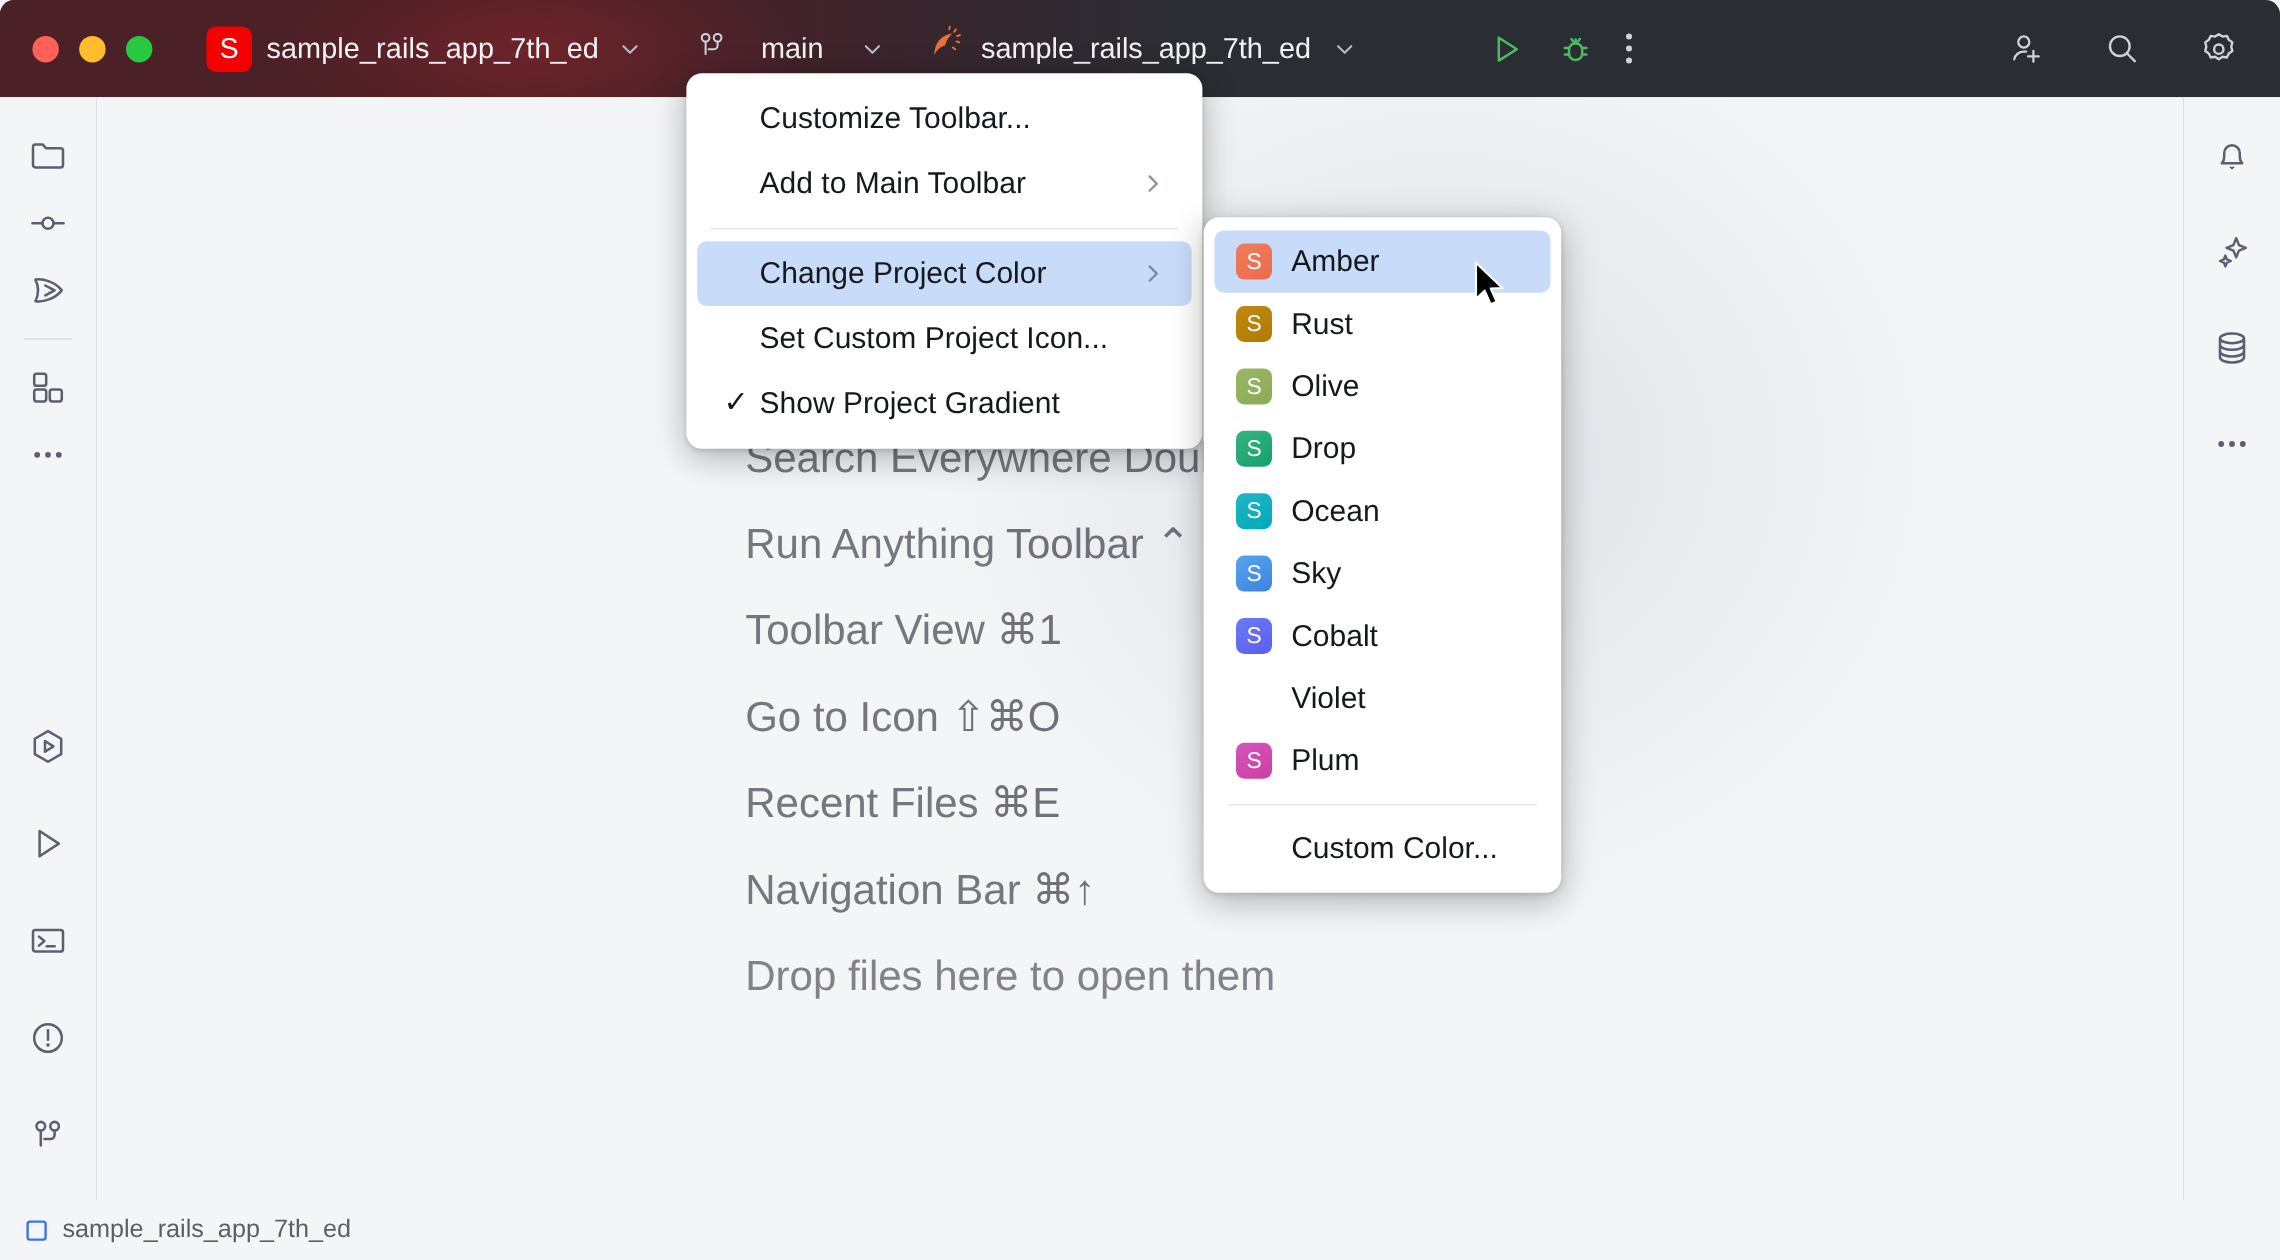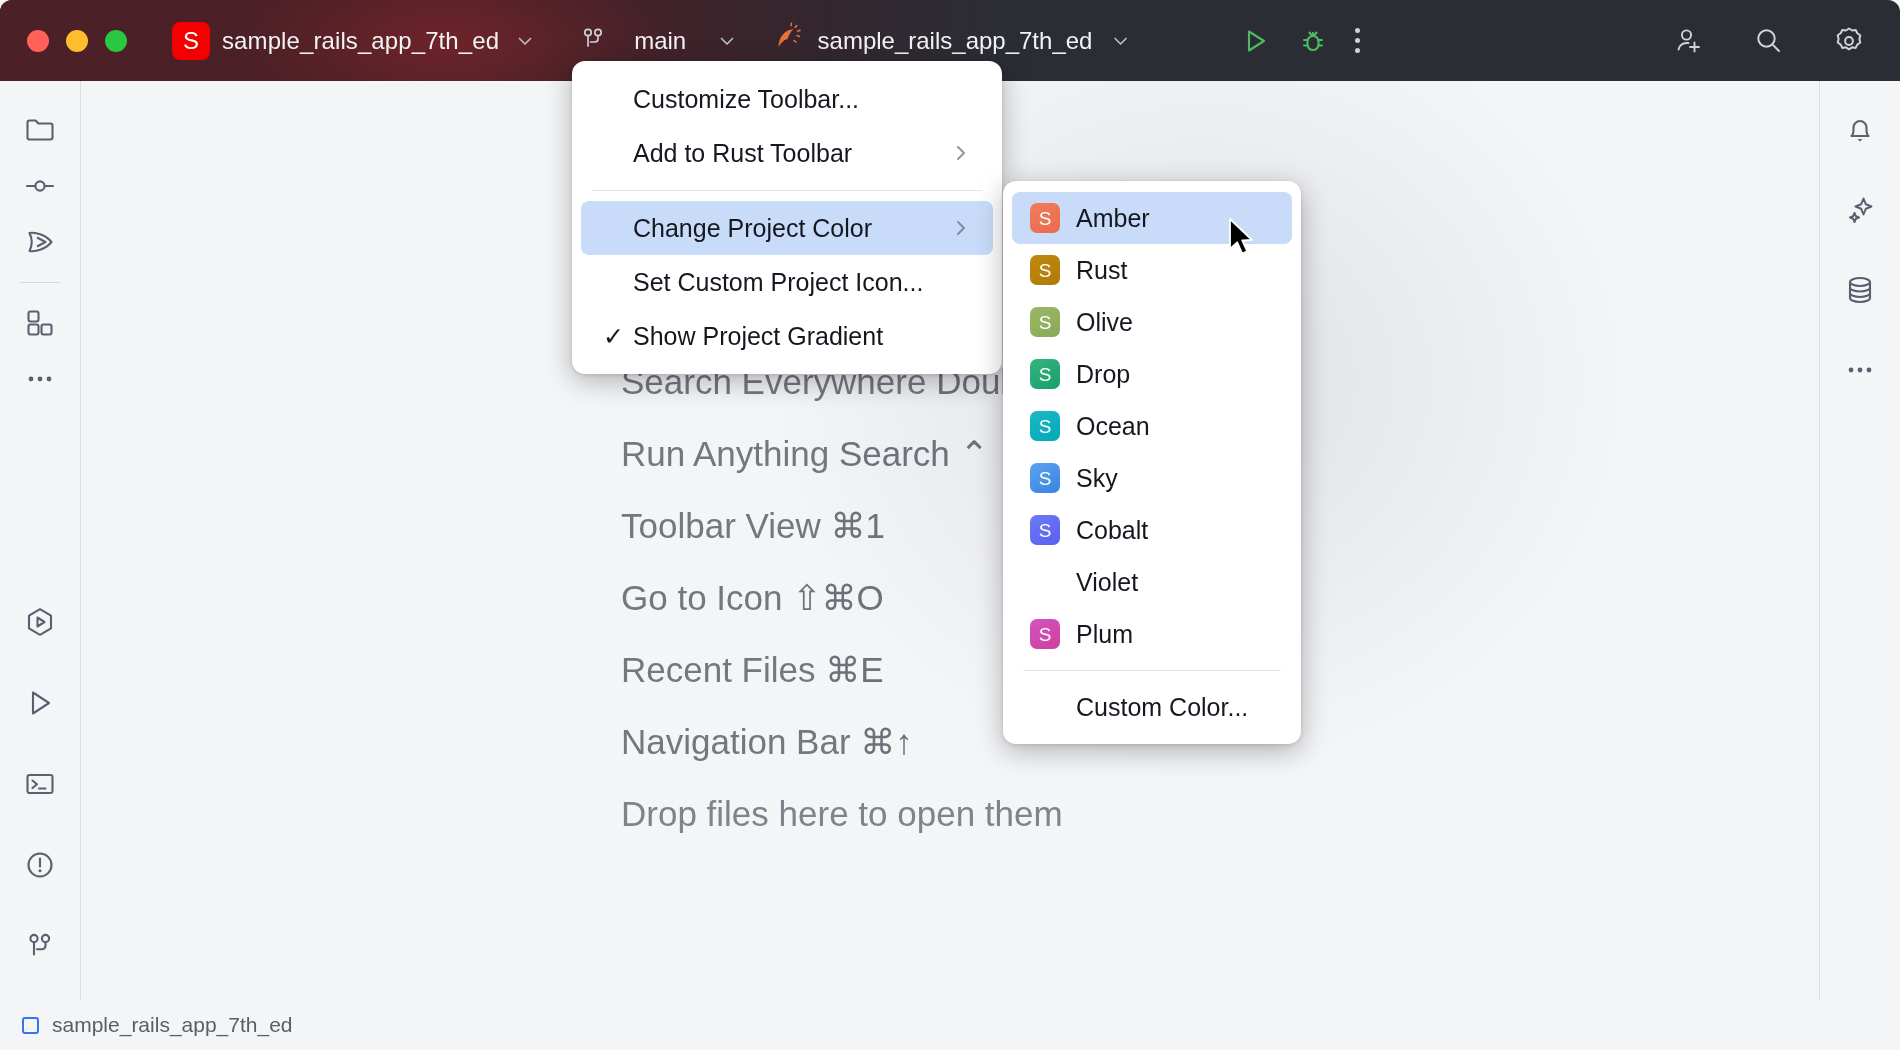--- a/index.html
+++ b/index.html
@@ -375,42 +375,42 @@
             <circle cx="17" cy="17" r="2.4" fill="#5b6070"></circle>
             <circle cx="26" cy="17" r="2.4" fill="#5b6070"></circle>
         </svg>
       </span>
     </div>
   </div>
 
   <div class="editor">
     <div class="hints" id="hint-list">
         <div class="hint"><span>Search Everywhere</span><span class="kb"> Double ⇧</span></div>
-        <div class="hint"><span>Run Anything</span><span class="kb"> Search ⌃</span></div>
+        <div class="hint"><span>Run Anything</span><span class="kb"> Toolbar ⌃</span></div>
         <div class="hint"><span>Toolbar View</span><span class="kb"> ⌘1</span></div>
         <div class="hint"><span>Go to Icon</span><span class="kb"> ⇧⌘O</span></div>
         <div class="hint"><span>Recent Files</span><span class="kb"> ⌘E</span></div>
         <div class="hint"><span>Navigation Bar</span><span class="kb"> ⌘↑</span></div>
         <div class="hint last">Drop files here to open them</div>
       </div>
   </div>
 
   <div class="statusbar">
     <div class="sb-item">
       <span class="sb-sq"></span>
       <span class="sb-text">sample_rails_app_7th_ed</span>
     </div>
   </div>
 
   <div class="menu" id="main-menu">
       <div class="mi">
         <span class="label">Customize Toolbar...</span>
       </div>
       <div class="mi">
-        <span class="label">Add to Rust Toolbar</span>
+        <span class="label">Add to Main Toolbar</span>
         <span class="arrow">
           <svg width="20" height="20" viewBox="0 0 20 20" fill="none">
             <path d="M7 4 L13 10 L7 16" stroke="currentColor" stroke-width="1.9" stroke-linecap="round" stroke-linejoin="round"></path>
           </svg>
         </span>
       </div>
       <div class="msep"></div>
       <div class="mi selected">
         <span class="label">Change Project Color</span>
         <span class="arrow">

